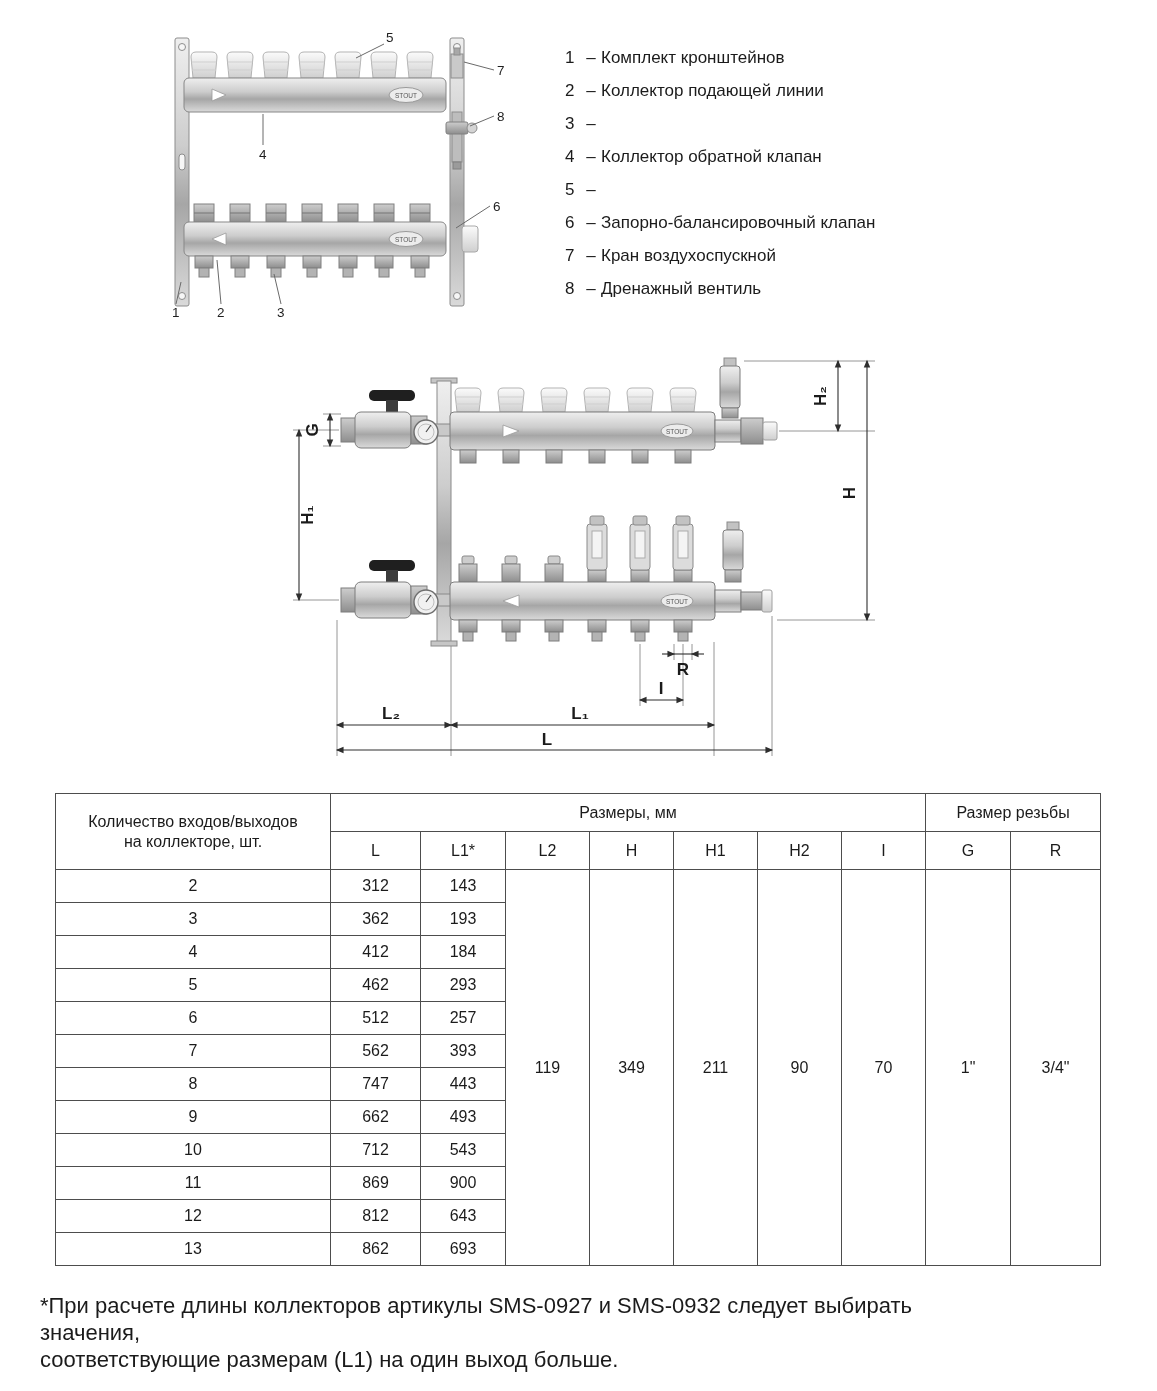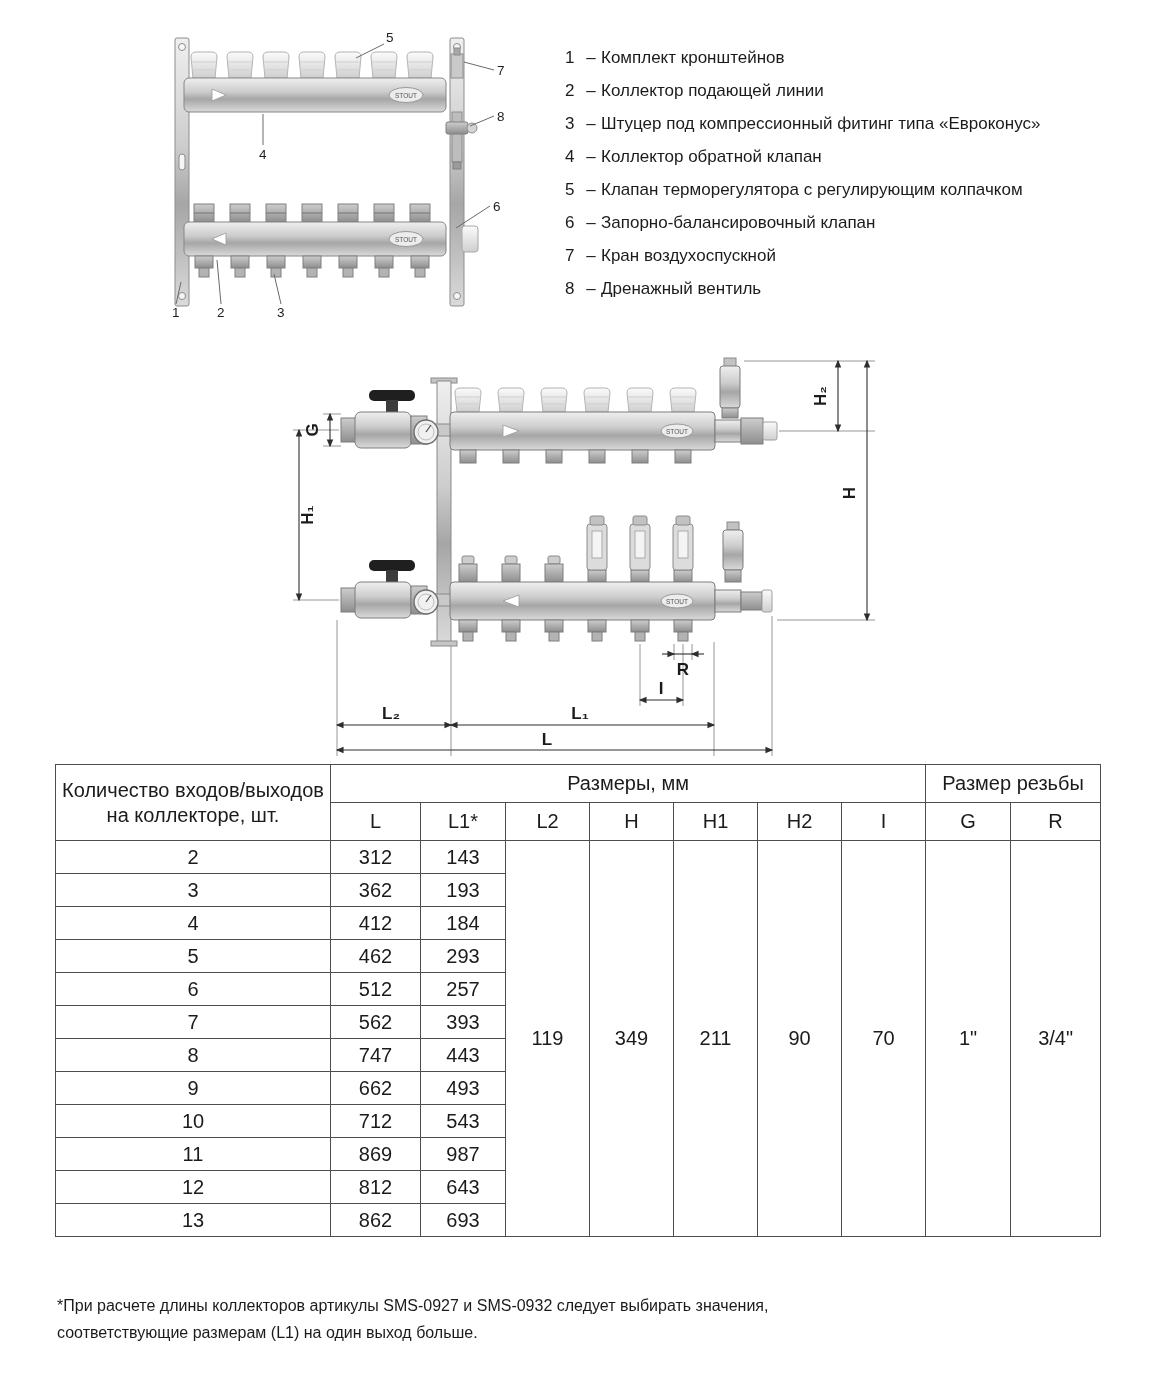--- a/index.html
+++ b/index.html
@@ -9,33 +9,33 @@
     font-family: "Liberation Sans", sans-serif; color: #1b1b1b;
     overflow: hidden;
   }
   .figure1 { position: absolute; left: 160px; top: 26px; width: 350px; height: 295px; }
   .legend  { position: absolute; left: 565px; top: 47px; font-size: 17px; }
   .legend-row { display: flex; height: 33px; align-items: flex-start; line-height: 22px; white-space: nowrap; }
   .legend-num { width: 16px; }
   .legend-sep { width: 20px; text-align: center; }
   .figure2 { position: absolute; left: 285px; top: 348px; width: 600px; height: 415px; }
   .spec-table {
-    position: absolute; left: 55px; top: 764px; width: 1045px;
-    border-collapse: collapse; table-layout: fixed; font-size: 20px;
+    position: absolute; left: 55px; top: 793px; width: 1045px;
+    border-collapse: collapse; table-layout: fixed; font-size: 16px;
   }
   .spec-table th, .spec-table td {
     border: 1px solid #4d4d4d; text-align: center; vertical-align: middle;
     font-weight: normal; padding: 2px 6px; color: #1b1b1b;
   }
   .spec-table thead th { height: 38px; line-height: 1.25; }
   .spec-table tbody td { height: 33px; }
   .count-header { white-space: pre-line; }
   .footnote {
-    position: absolute; left: 57px; top: 1292px; width: 900px;
-    font-size: 16px; line-height: 27px; white-space: pre-line;
+    position: absolute; left: 40px; top: 1292px; width: 900px;
+    font-size: 22px; line-height: 27px; white-space: pre-line;
   }
   svg text { font-family: "Liberation Sans", sans-serif; }
 </style>
 </head>
 <body>
 
 <div class="figure1">
 <svg viewBox="0 0 350 295" width="350" height="295" xmlns="http://www.w3.org/2000/svg">
   <defs>
     <linearGradient id="mg1" x1="0" y1="0" x2="0" y2="1">
@@ -156,31 +156,29 @@
     <span class="legend-text">Комплект кронштейнов</span>
   </div>
   <div class="legend-row">
     <span class="legend-num">2</span>
     <span class="legend-sep">–</span>
     <span class="legend-text">Коллектор подающей линии</span>
   </div>
   <div class="legend-row">
     <span class="legend-num">3</span>
     <span class="legend-sep">–</span>
-    <span class="legend-text">Штуцер под компрессионный фитинг типа «Евроконус»</span>
   </div>
   <div class="legend-row">
     <span class="legend-num">4</span>
     <span class="legend-sep">–</span>
     <span class="legend-text">Коллектор обратной клапан</span>
   </div>
   <div class="legend-row">
     <span class="legend-num">5</span>
     <span class="legend-sep">–</span>
-    <span class="legend-text">Клапан терморегулятора с регулирующим колпачком</span>
   </div>
   <div class="legend-row">
     <span class="legend-num">6</span>
     <span class="legend-sep">–</span>
     <span class="legend-text">Запорно-балансировочный клапан</span>
   </div>
   <div class="legend-row">
     <span class="legend-num">7</span>
     <span class="legend-sep">–</span>
     <span class="legend-text">Кран воздухоспускной</span>
@@ -453,21 +451,21 @@
       <td>493</td>
     </tr>
     <tr>
       <td>10</td>
       <td>712</td>
       <td>543</td>
     </tr>
     <tr>
       <td>11</td>
       <td>869</td>
-      <td>987</td>
+      <td>900</td>
     </tr>
     <tr>
       <td>12</td>
       <td>812</td>
       <td>643</td>
     </tr>
     <tr>
       <td>13</td>
       <td>862</td>
       <td>693</td>

